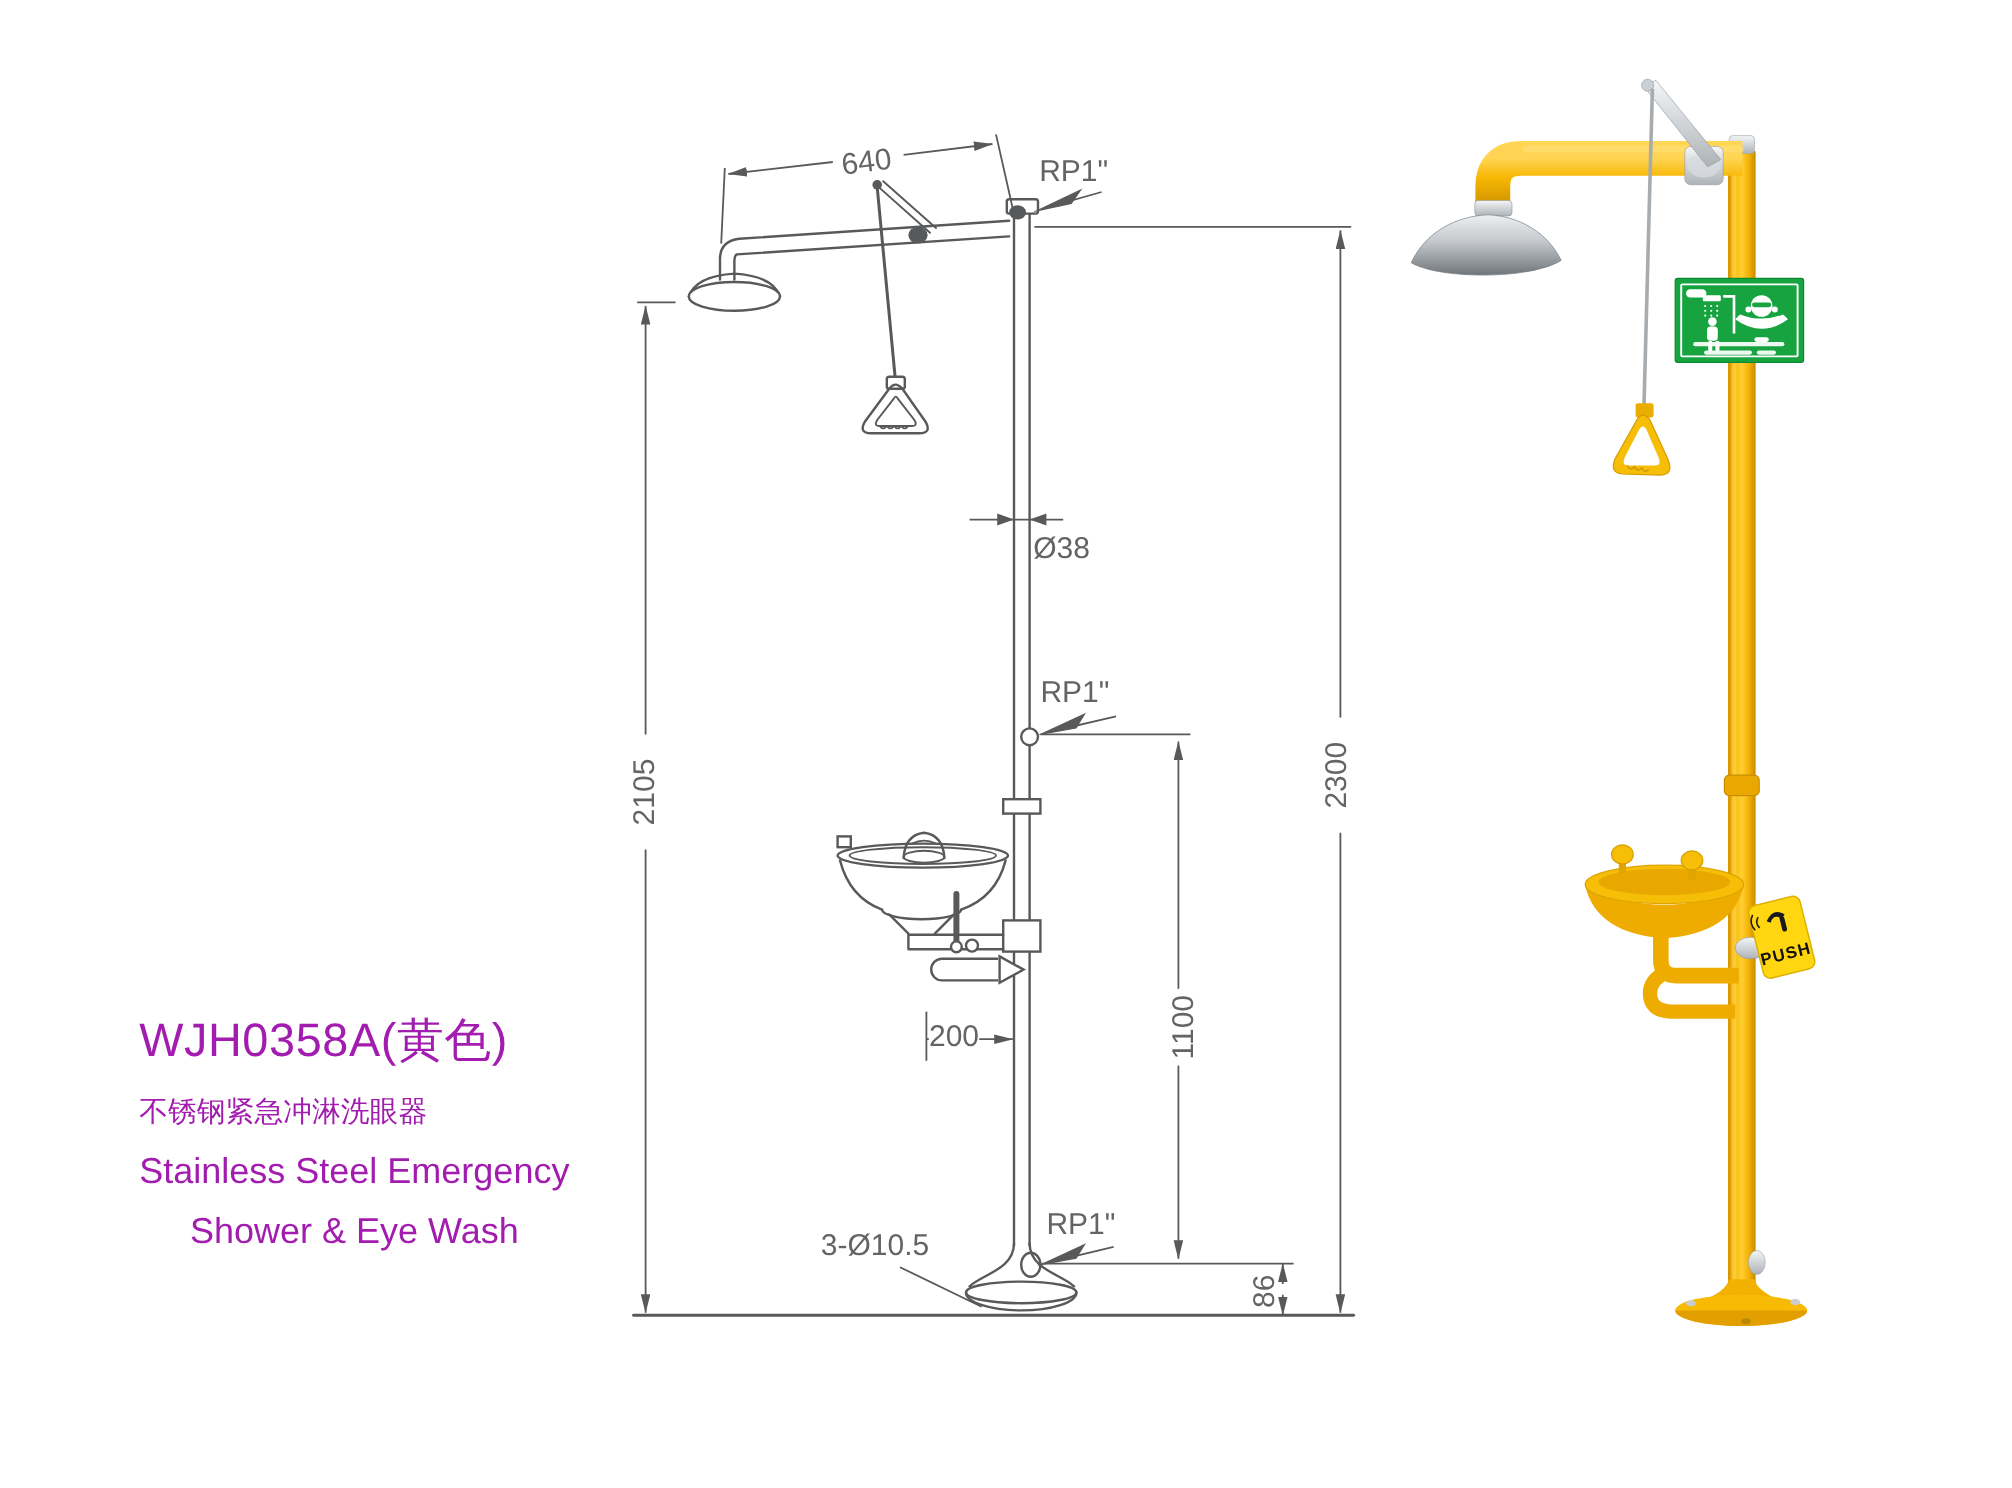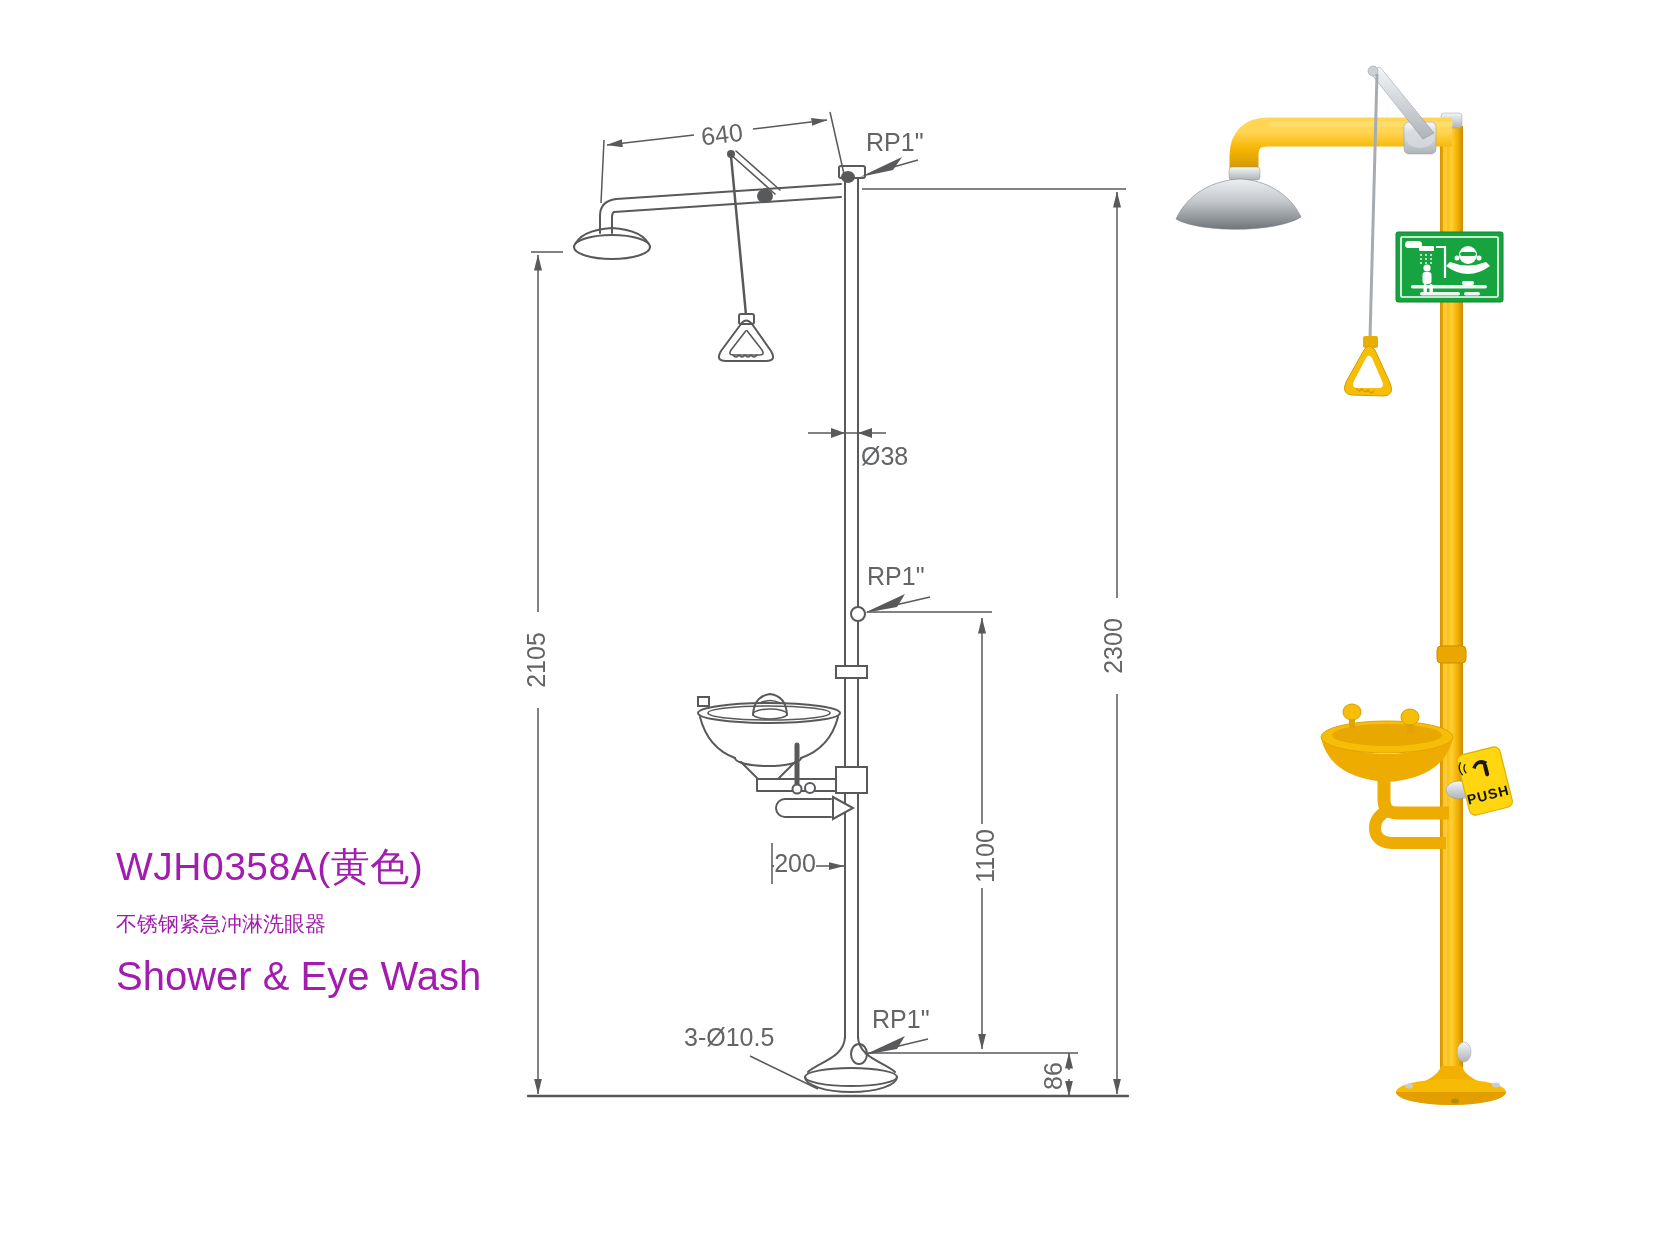--- a/index.html
+++ b/index.html
@@ -8,23 +8,23 @@
   svg{position:absolute;left:0;top:0;}
   .objline{stroke:#58595b;stroke-width:2;fill:none;stroke-linecap:round;stroke-linejoin:round;}
   .thin{stroke-width:1.6;}
   .dimline{stroke:#58595b;stroke-width:1.5;fill:none;}
   .solid{fill:#58595b;stroke:none;}
   .whitefill{fill:#ffffff;stroke:#58595b;stroke-width:2;}
   text.dim{font:25px "Liberation Sans","DejaVu Sans",sans-serif;fill:#636466;}
   text.push{font:bold 14px "Liberation Sans","DejaVu Sans",sans-serif;fill:#111;letter-spacing:1px;}
   #title-block{position:absolute;left:116px;top:840px;color:#a21caf;}
   #title-block .l1{font-size:39px;letter-spacing:.5px;}
-  #title-block .l2{font-size:21px;margin-top:16px;}
+  #title-block .l2{font-size:24px;margin-top:16px;}
   #title-block .l3{font-size:30px;margin-top:18px;}
-  #title-block .l4{font-size:40px;margin-top:16px;}
+  #title-block .l4{font-size:30px;margin-top:16px;text-align:center;}
 </style>
 </head>
 <body>
 
 <div id="canvas">
 
 <svg width="1677" height="1240" viewBox="0 0 1677 1240">
   <defs>
     <marker id="arr" markerWidth="17" markerHeight="9" refX="15.5" refY="4" orient="auto-start-reverse" markerUnits="userSpaceOnUse">
       <path d="M0,0 L16,4 L0,8 Z" fill="#58595b"></path>
@@ -261,16 +261,17 @@
       <ellipse cx="1409" cy="1086" rx="4" ry="2.5" fill="#C9CDD1"></ellipse>
       <ellipse cx="1496" cy="1085" rx="4" ry="2.5" fill="#C9CDD1"></ellipse>
       <ellipse cx="1455" cy="1101" rx="4" ry="2.5" fill="#B98A00"></ellipse>
     </g>
   </g>
 </svg>
 
 <div id="title-block">
   <div class="l1">WJH0358A(黄色)</div>
   <div class="l2">不锈钢紧急冲淋洗眼器</div>
+  <div class="l3">Stainless Steel Emergency</div>
   <div class="l4">Shower &amp; Eye Wash</div>
 </div>
 
 </div>
 
 </body></html>

